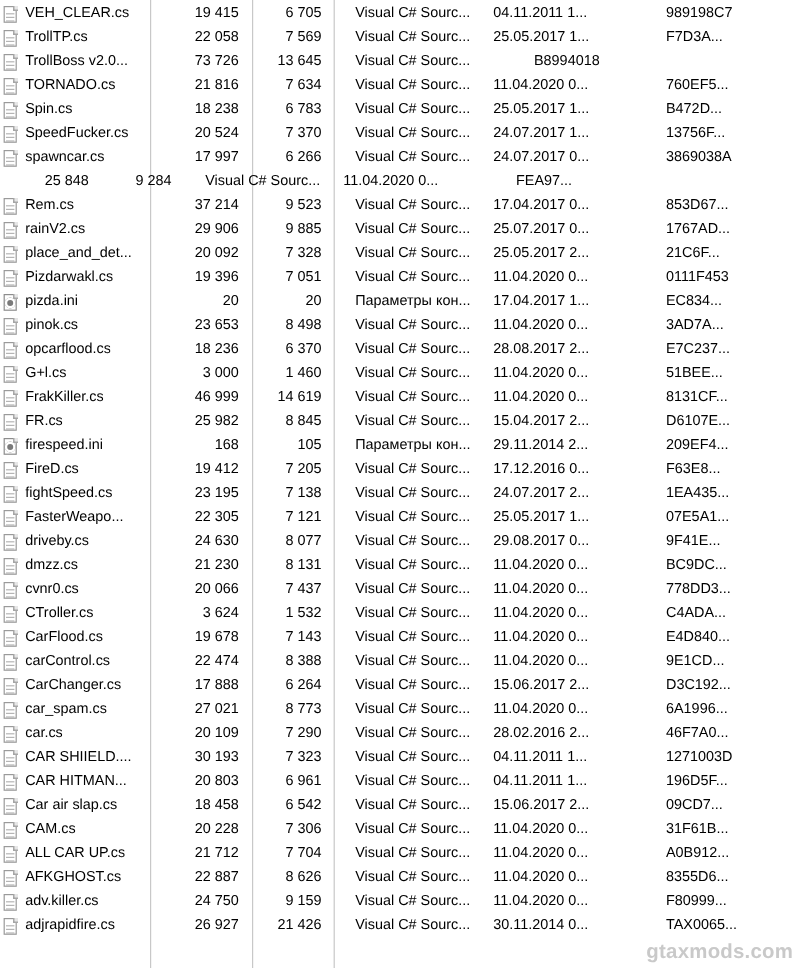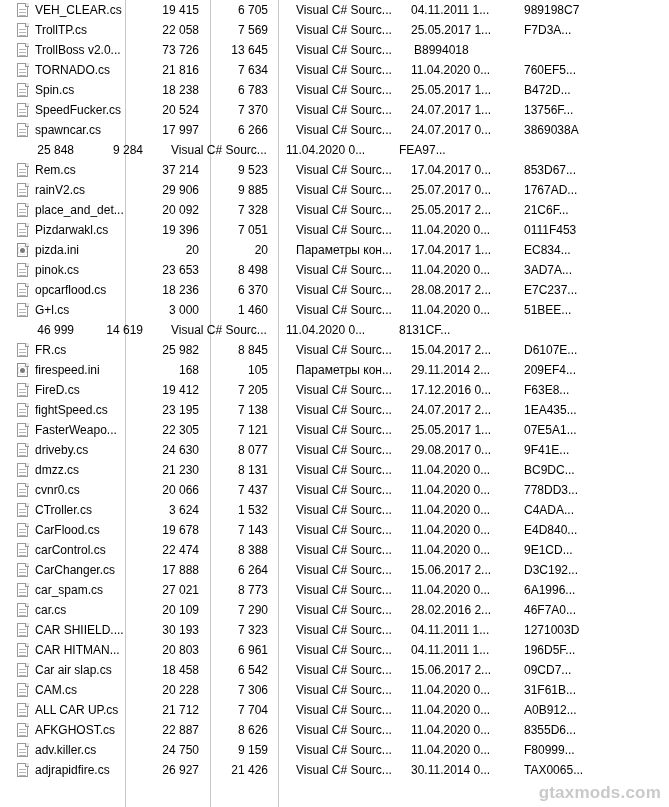--- a/index.html
+++ b/index.html
@@ -36,23 +36,23 @@
     display: flex;
     align-items: center;
     height: 20px;
     line-height: 20px;
     white-space: nowrap;
     position: relative;
   }
   .cell-name {
     width: 125px;
     box-sizing: border-box;
-    padding-left: 16px;
+    padding-left: 2px;
     display: flex;
-    align-items: center;
+    align-items: flex-end;
     overflow: hidden;
   }
   .icon {
     width: 14px;
     height: 16px;
     margin-right: 5px;
     flex: 0 0 14px;
     position: relative;
   }
   
@@ -127,20 +127,21 @@
     padding-left: 5px;
     text-align: left;
     overflow: hidden;
   }
   .cell-crc {
     width: 100px;
     box-sizing: border-box;
     padding-left: 8px;
     text-align: left;
     overflow: hidden;
+    margin-left: 31px;
   }
   .watermark {
     position: absolute;
     right: 8px;
     bottom: 4px;
     font-size: 17px;
     font-weight: bold;
     color: #c9c9c9;
     letter-spacing: 0.2px;
     text-shadow: 0 1px 0 #ffffff;
@@ -381,20 +382,28 @@
           </span>
           <span class="name-text">G+l.cs</span>
         </div>
         <div class="cell-size">3 000</div>
         <div class="cell-packed">1 460</div>
         <div class="cell-type">Visual C# Sourc...</div>
         <div class="cell-modified">11.04.2020 0...</div>
         <div class="cell-crc">51BEE...</div>
       </div>
       <div class="row">
+        <div class="cell-name">
+          <span class="icon">
+            <span class="page"></span>
+            <span class="fold"></span>
+            <span class="lines"></span>
+          </span>
+          <span class="name-text">FrakKiller.cs</span>
+        </div>
         <div class="cell-size">46 999</div>
         <div class="cell-packed">14 619</div>
         <div class="cell-type">Visual C# Sourc...</div>
         <div class="cell-modified">11.04.2020 0...</div>
         <div class="cell-crc">8131CF...</div>
       </div>
       <div class="row">
         <div class="cell-name">
           <span class="icon">
             <span class="page"></span>

